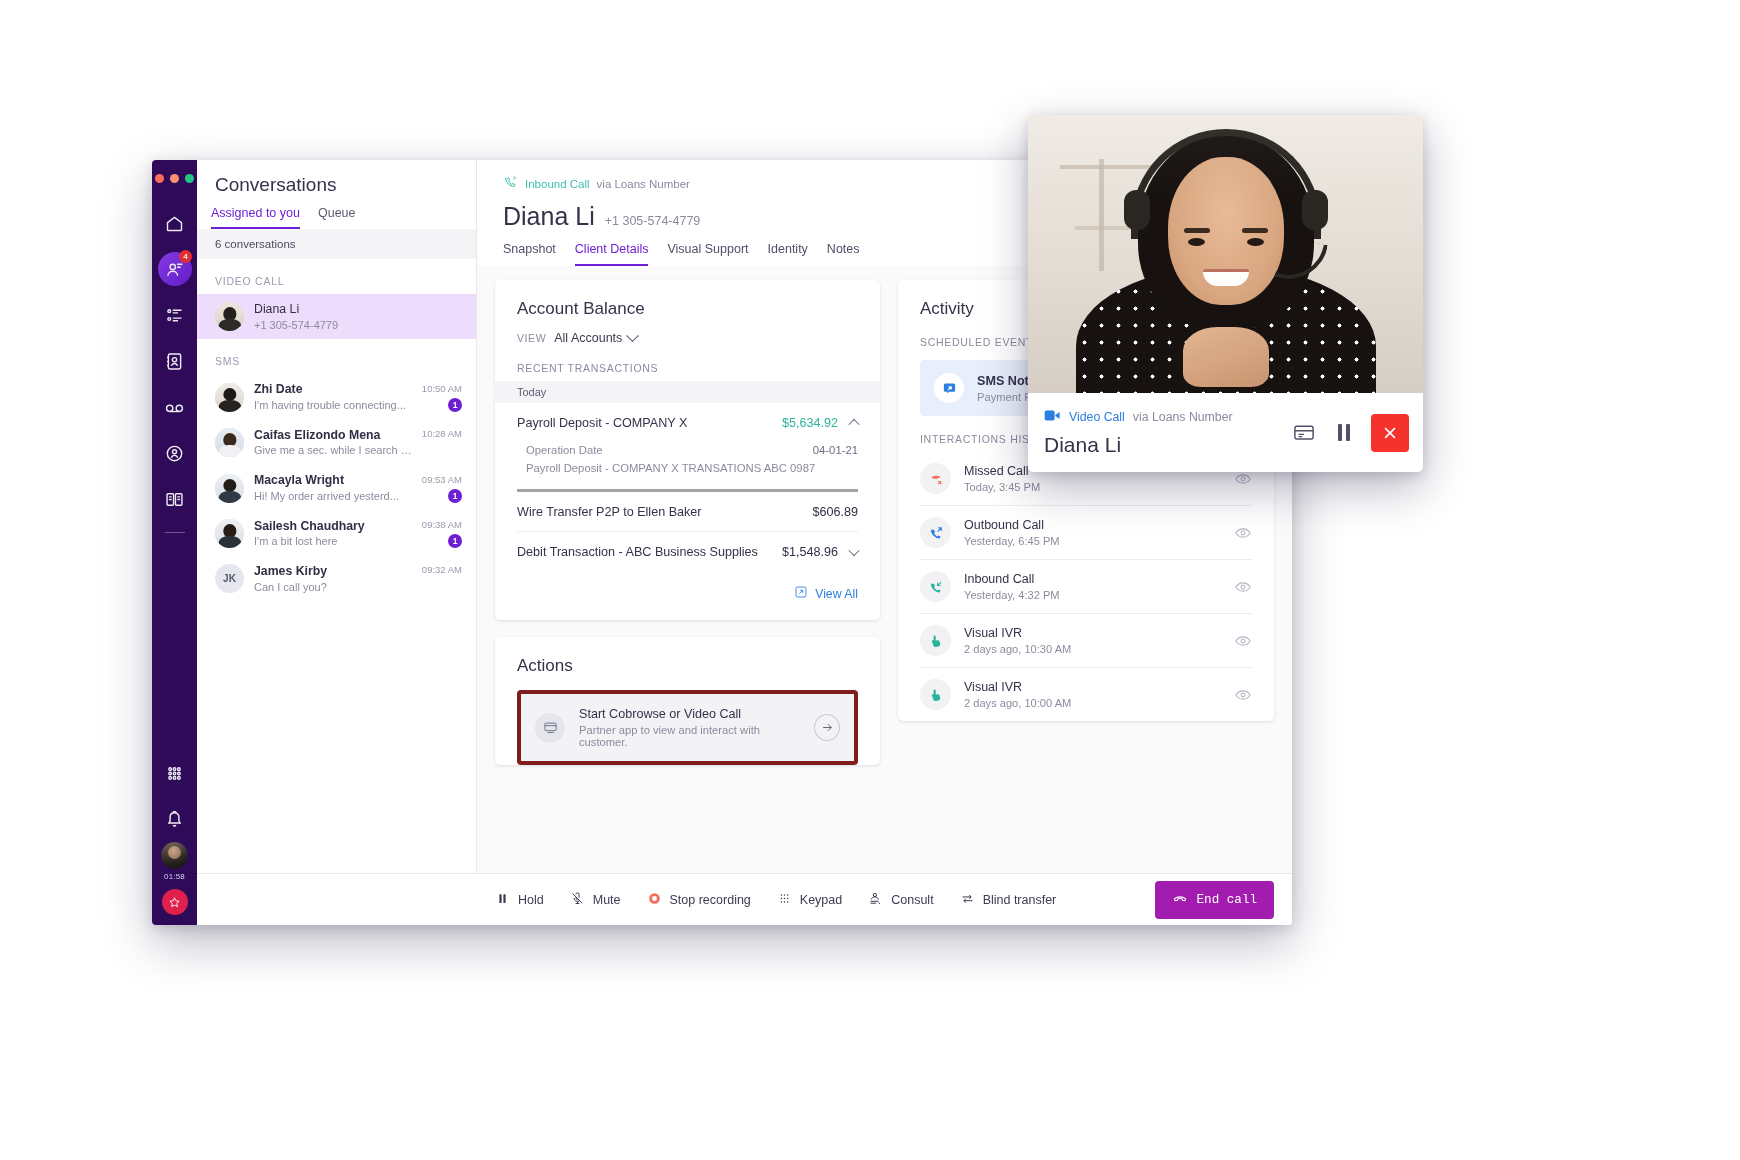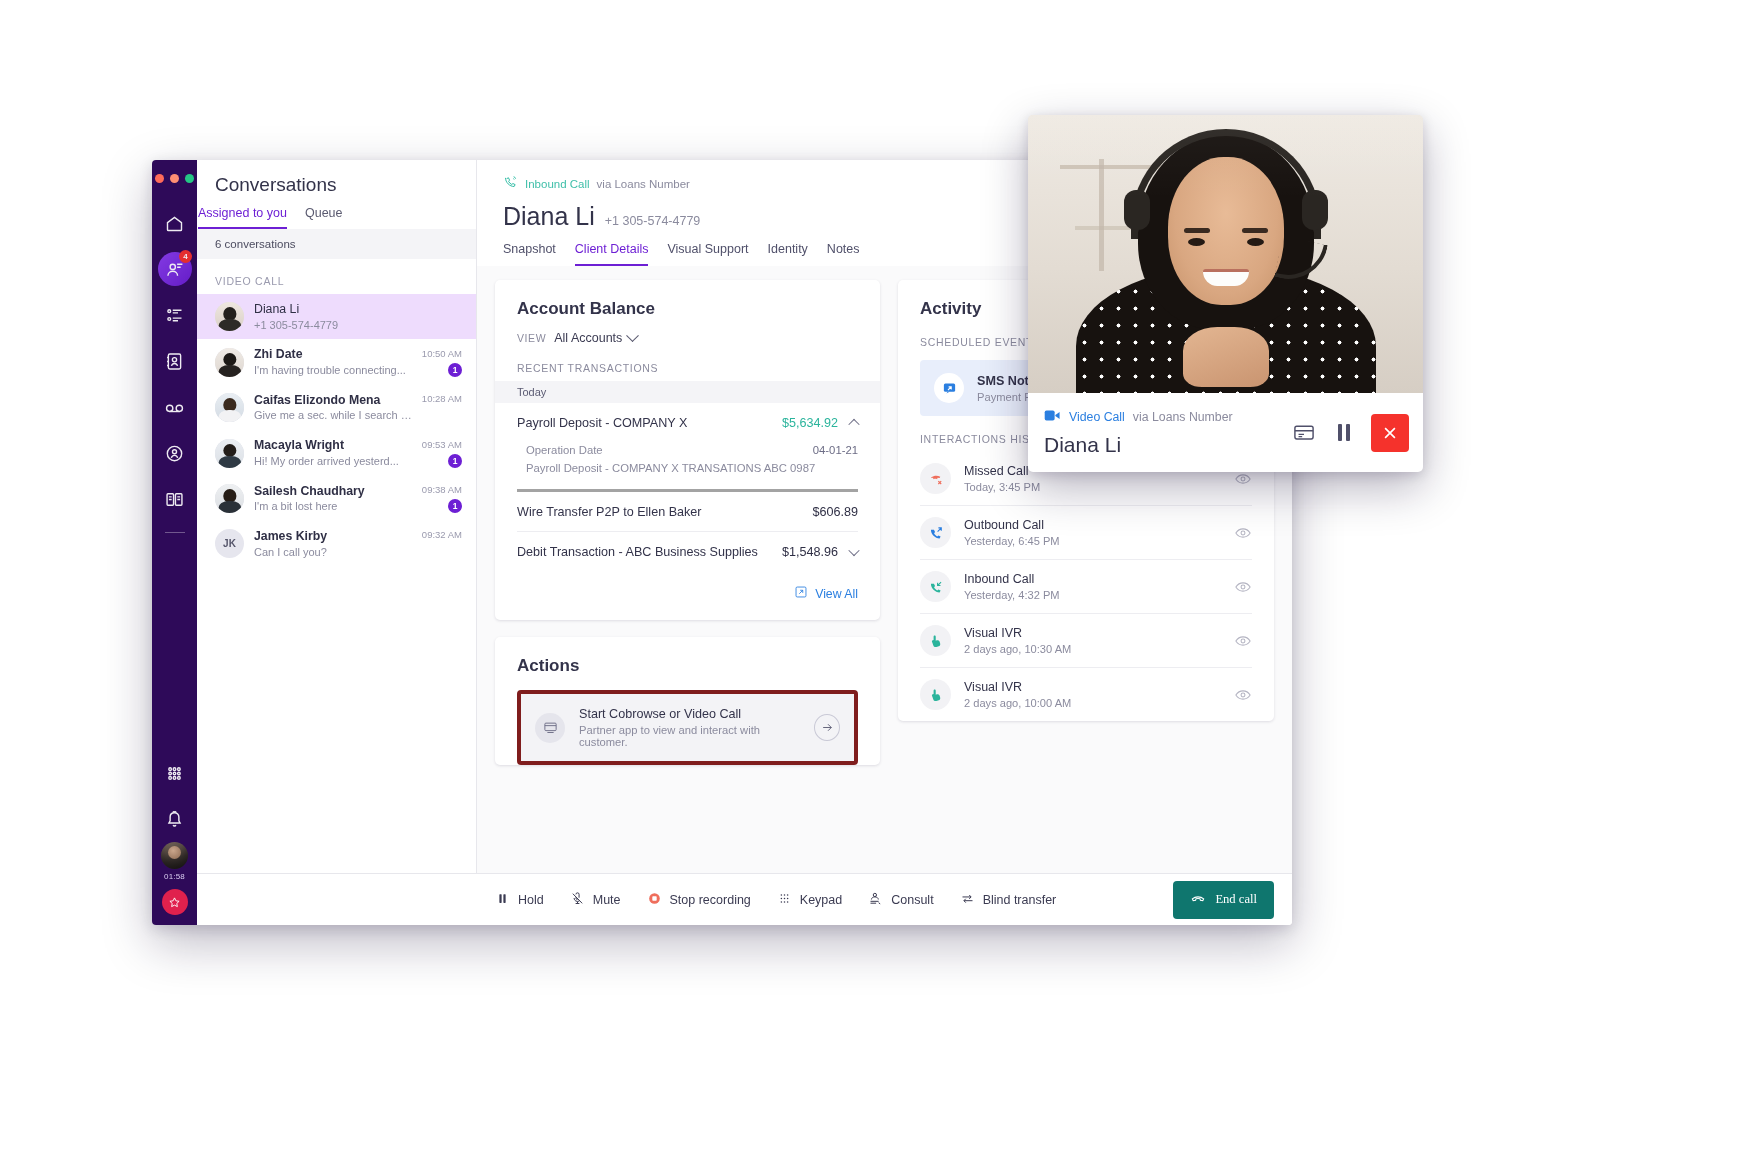--- a/index.html
+++ b/index.html
@@ -58,21 +58,21 @@
   }
   .rail-avatar:after{ content:""; position:absolute; left:7px; top:4px; width:13px;height:13px;border-radius:50%;
     background: radial-gradient(circle at 40% 35%, #caa68c, #8d6a52); }
   .rail-timer { font-size: 8px; letter-spacing:.2px; color:#d9cdf0; margin-bottom: 8px; }
   .rail-rec { width: 26px; height: 26px; border-radius: 50%; background:#e0214d; display:flex;align-items:center;justify-content:center;}
   .rail-rec svg { width: 13px; height:13px; stroke:#fff; fill:none; stroke-width:1.7;}
 
   
   .convo-col { width: 280px; flex: 0 0 280px; background:#fff; border-right:1px solid #e7e7ec; display:flex; flex-direction:column; }
   .convo-title { font-size: 19px; color: #33334a; padding: 14px 18px 10px; font-weight: 400; }
-  .convo-tabs { display:flex; gap: 18px; padding: 0 1px; }
+  .convo-tabs { display:flex; gap: 18px; padding: 0 14px; }
   .convo-tab { font-size: 12.5px; color:#5a5a70; padding-bottom: 7px; cursor:pointer; }
   .convo-tab.active { color:#6d1fd4; border-bottom: 2.5px solid #6d1fd4; font-weight:400; }
   .convo-count { background:#f4f4f7; font-size:11.5px; color:#4c4c60; padding: 9px 18px; }
   .group-label { font-size: 10.5px; letter-spacing:.75px; color:#9a9aae; padding: 16px 18px 7px; }
   .conv-item { display:flex; gap:10px; padding: 7px 14px 7px 18px; align-items:center; cursor:pointer; position:relative; }
   .conv-item.sel { background:#eedcfd; }
   .av { width: 29px; height: 29px; border-radius:50%; flex:0 0 29px; overflow:hidden; position:relative; background:#dcdce6; }
   .av .sk{position:absolute;left:0;top:0;width:100%;height:100%;}
   .av .hd{position:absolute;left:50%;top:18%;width:46%;height:46%;border-radius:50%;transform:translateX(-50%);}
   .av .bd{position:absolute;left:50%;bottom:-14%;width:80%;height:55%;border-radius:45% 45% 0 0;transform:translateX(-50%);}
@@ -100,21 +100,21 @@
   .cust-name { font-size:25px; color:#33334a; font-weight:400; }
   .cust-phone { font-size:12.5px; color:#8b8b9e; }
   .tabs { display:flex; gap: 19px; margin-top:11px; }
   .tab { font-size:12.5px; color:#50506a; padding-bottom:8px; cursor:pointer;}
   .tab.active { color:#6d1fd4; border-bottom:2.5px solid #6d1fd4;}
   .main-body { flex:1; padding: 14px 18px 0; overflow:hidden; display:flex; gap:18px; }
   .col-left { width: 385px; flex:0 0 385px; display:flex; flex-direction:column; gap:17px;}
   .col-right { flex:1; min-width:0; }
   .card { background:#fff; border-radius:5px; box-shadow:0 1px 3px rgba(30,20,60,.13); }
 
-  .card-title { font-size:17px; color:#33334a; padding: 19px 22px 0; font-weight:700; }
+  .card-title { font-size:17px; color:#33334a; padding: 19px 22px 0; font-weight:400; }
   .view-row { display:flex; align-items:center; gap:8px; padding: 12px 22px 0; }
   .view-lbl { font-size:10.5px; letter-spacing:.6px; color:#8b8b9e; }
   .view-val { font-size:12.5px; color:#3b3b52; display:flex; align-items:center; gap:6px; cursor:pointer;}
   .chev { width:9px;height:9px;border-right:1.6px solid #5a5a70;border-bottom:1.6px solid #5a5a70;transform:rotate(45deg) translate(-2px,-2px);}
   .bal-box { margin: 13px 22px 0; background:#e3faf5; border-radius:4px; padding: 14px 18px 17px; display:flex; justify-content:space-between; align-items:flex-start;}
   .bal-lbl { font-size:11.5px; color:#2bb49c; }
   .bal-amt { font-size:27px; color:#33334a; margin-top:4px; font-weight:400; letter-spacing:-.4px;}
   .bal-amt .cur { font-size:16px; vertical-align: 9px; }
   .bal-right { text-align:right; padding-top: 20px;}
   .bal-right .l { font-size:11.5px; color:#6c6c85; }
@@ -164,23 +164,23 @@
   .h-eye { margin-left:auto; width:18px;height:18px; cursor:pointer;}
   .h-eye svg { width:18px;height:18px;stroke:#b4b4c2;fill:none;stroke-width:1.4;}
 
   
   .callbar {
     position:absolute; left:45px; bottom:0; right:0; height:52px; background:#fff;
     border-top:1px solid #e7e7ec; display:flex; align-items:center; padding: 0 18px 0 298px; gap:26px;
   }
   .cbtn { display:flex; align-items:center; gap:8px; font-size:12.5px; color:#3b3b52; cursor:pointer; white-space:nowrap;}
   .cbtn svg { width:15px;height:15px; }
-  .endcall { margin-left:auto; background:#0f766e; color:#fff; border:none; border-radius:4px;
+  .endcall { margin-left:auto; background:#a21caf; color:#fff; border:none; border-radius:4px;
     display:flex; align-items:center; gap:9px; padding: 9px 17px; font-size:12.6px; cursor:pointer;
-    font-family:Liberation Serif, serif;}
+    font-family:Liberation Mono, monospace;}
   .endcall svg { width:16px;height:16px;stroke:#fff;fill:none;stroke-width:1.6;}
 
   
   .video-card {
     position:absolute; left:1028px; top:115px; width:395px; height:357px;
     background:#fff; border-radius:5px; overflow:hidden;
     box-shadow: 0 16px 46px rgba(20,10,50,.3), 0 3px 12px rgba(20,10,50,.15);
     display:flex; flex-direction:column;
   }
   .video-feed { height: 278px; position:relative; overflow:hidden;
@@ -345,20 +345,21 @@
           <span class="sk" style="background:linear-gradient(180deg,#efe7e0,#d9cfc6)"></span>
           <span class="hd" style="background:#24201d"></span>
           <span class="bd" style="background:#2d2a27"></span>
         </div>
         <div class="conv-txt">
           <div class="conv-name reg">Diana Li</div>
           <div class="conv-sub">+1 305-574-4779</div>
         </div>
       </div>
 
+      <div class="group-label">SMS</div>
 
       <div class="conv-item">
         <div class="av">
           <span class="sk" style="background:linear-gradient(180deg,#f0ebe6,#ddd6cf)"></span>
           <span class="hd" style="background:#1d1916"></span>
           <span class="bd" style="background:#262220"></span>
         </div>
         <div class="conv-txt">
           <div class="conv-name">Zhi Date</div>
           <div class="conv-sub">I'm having trouble connecting...</div>

